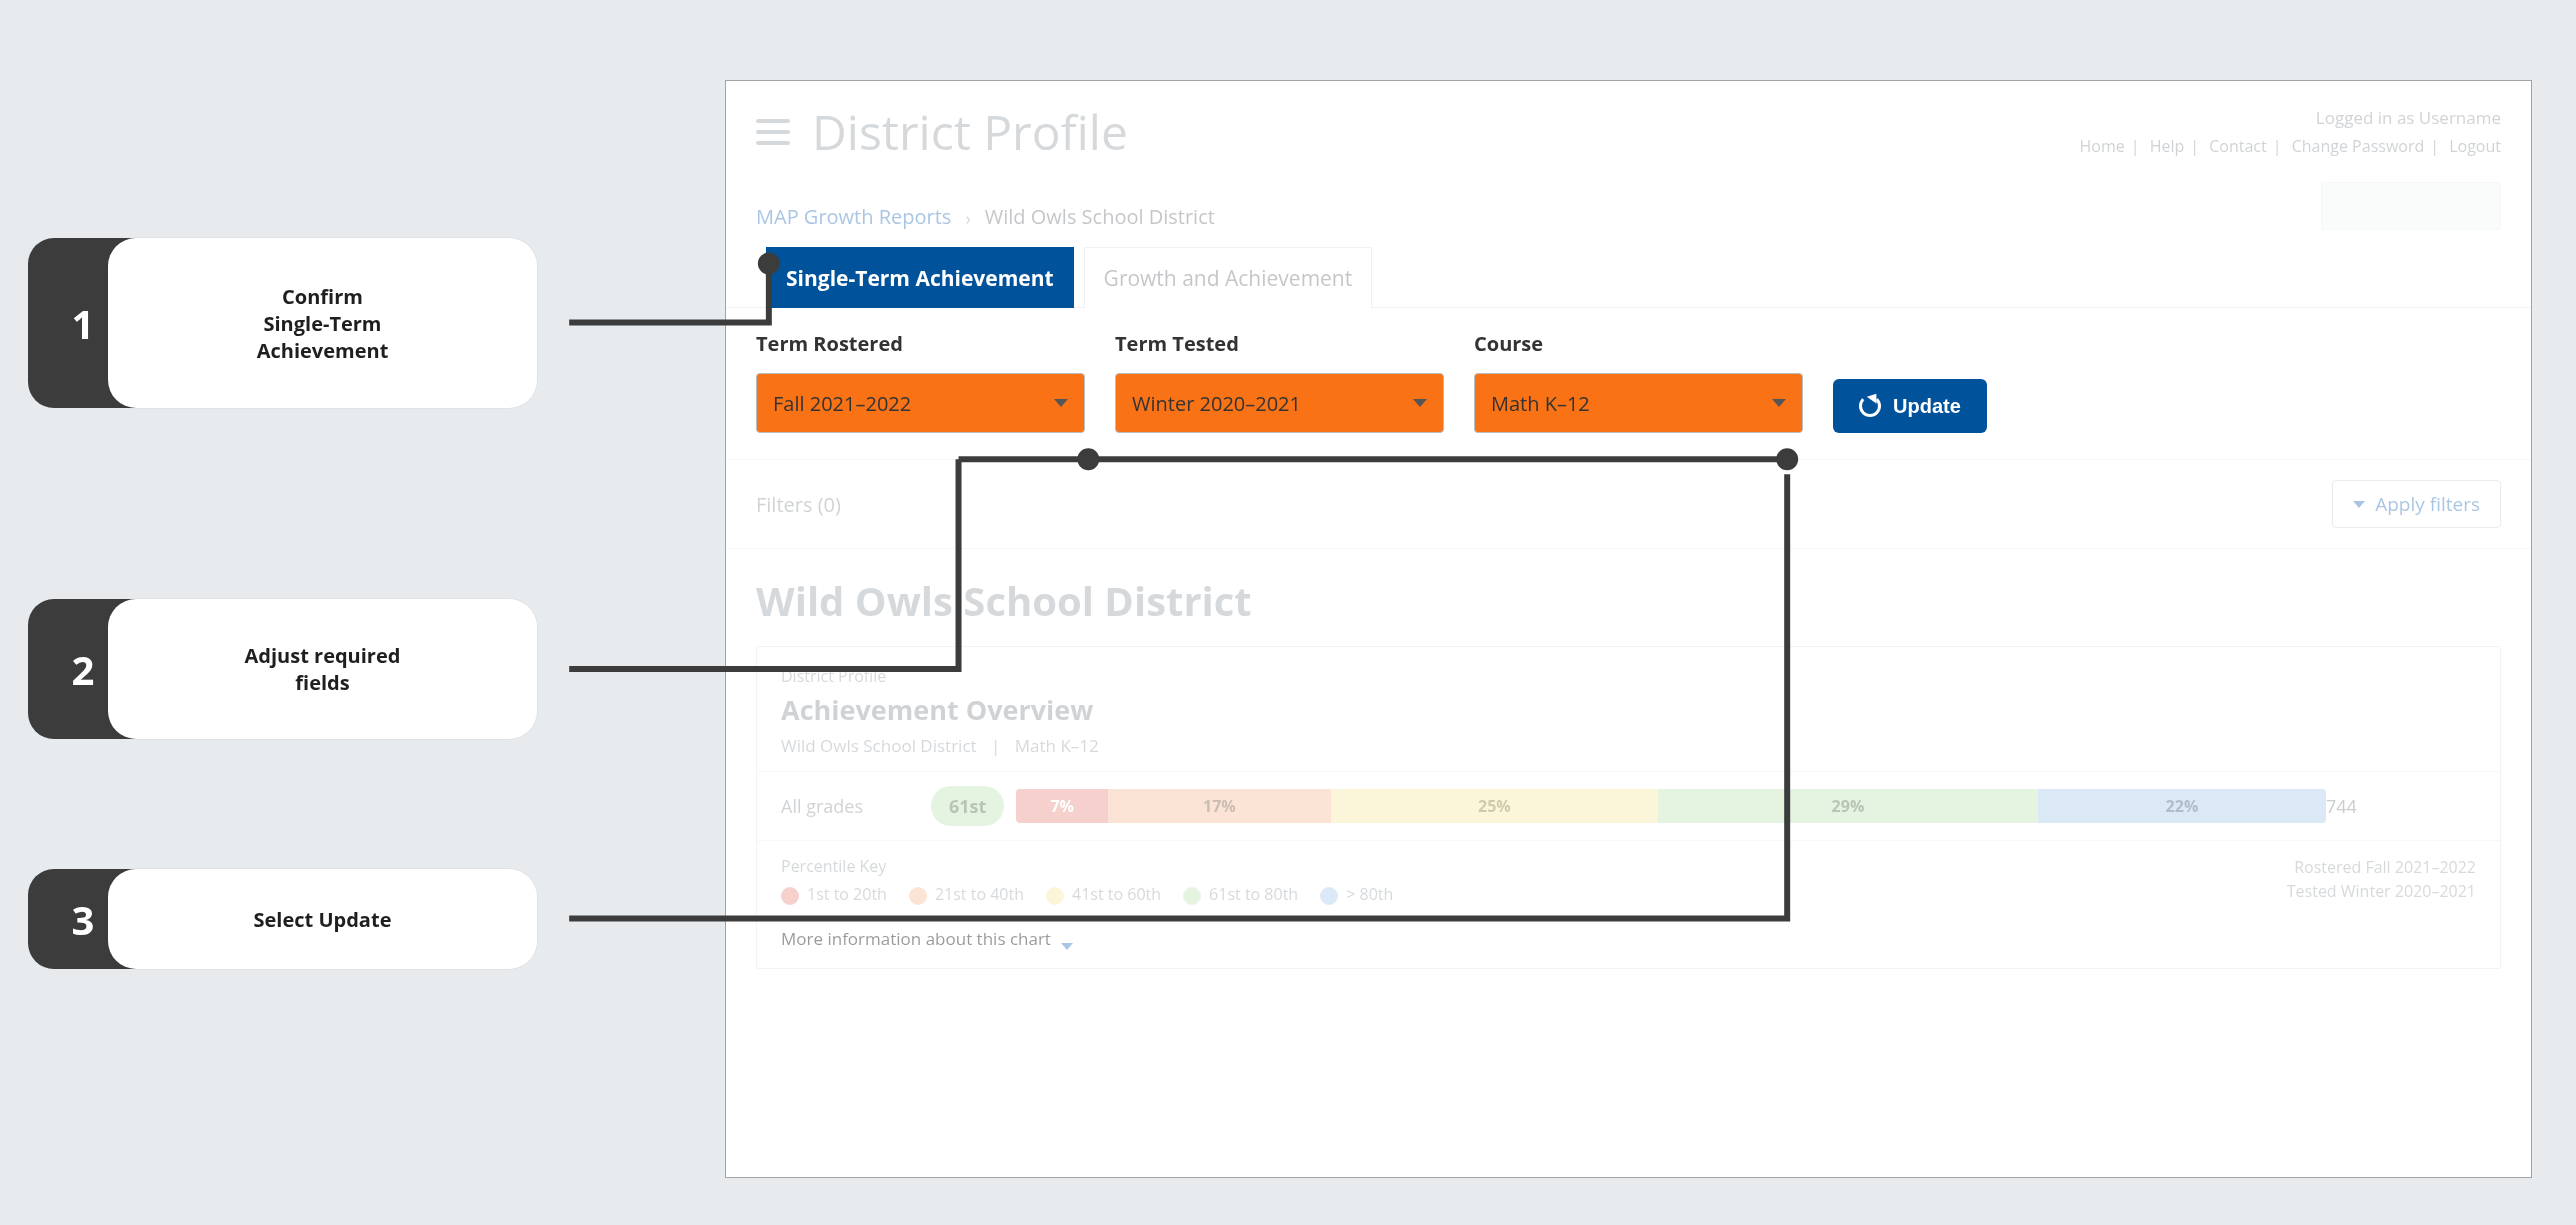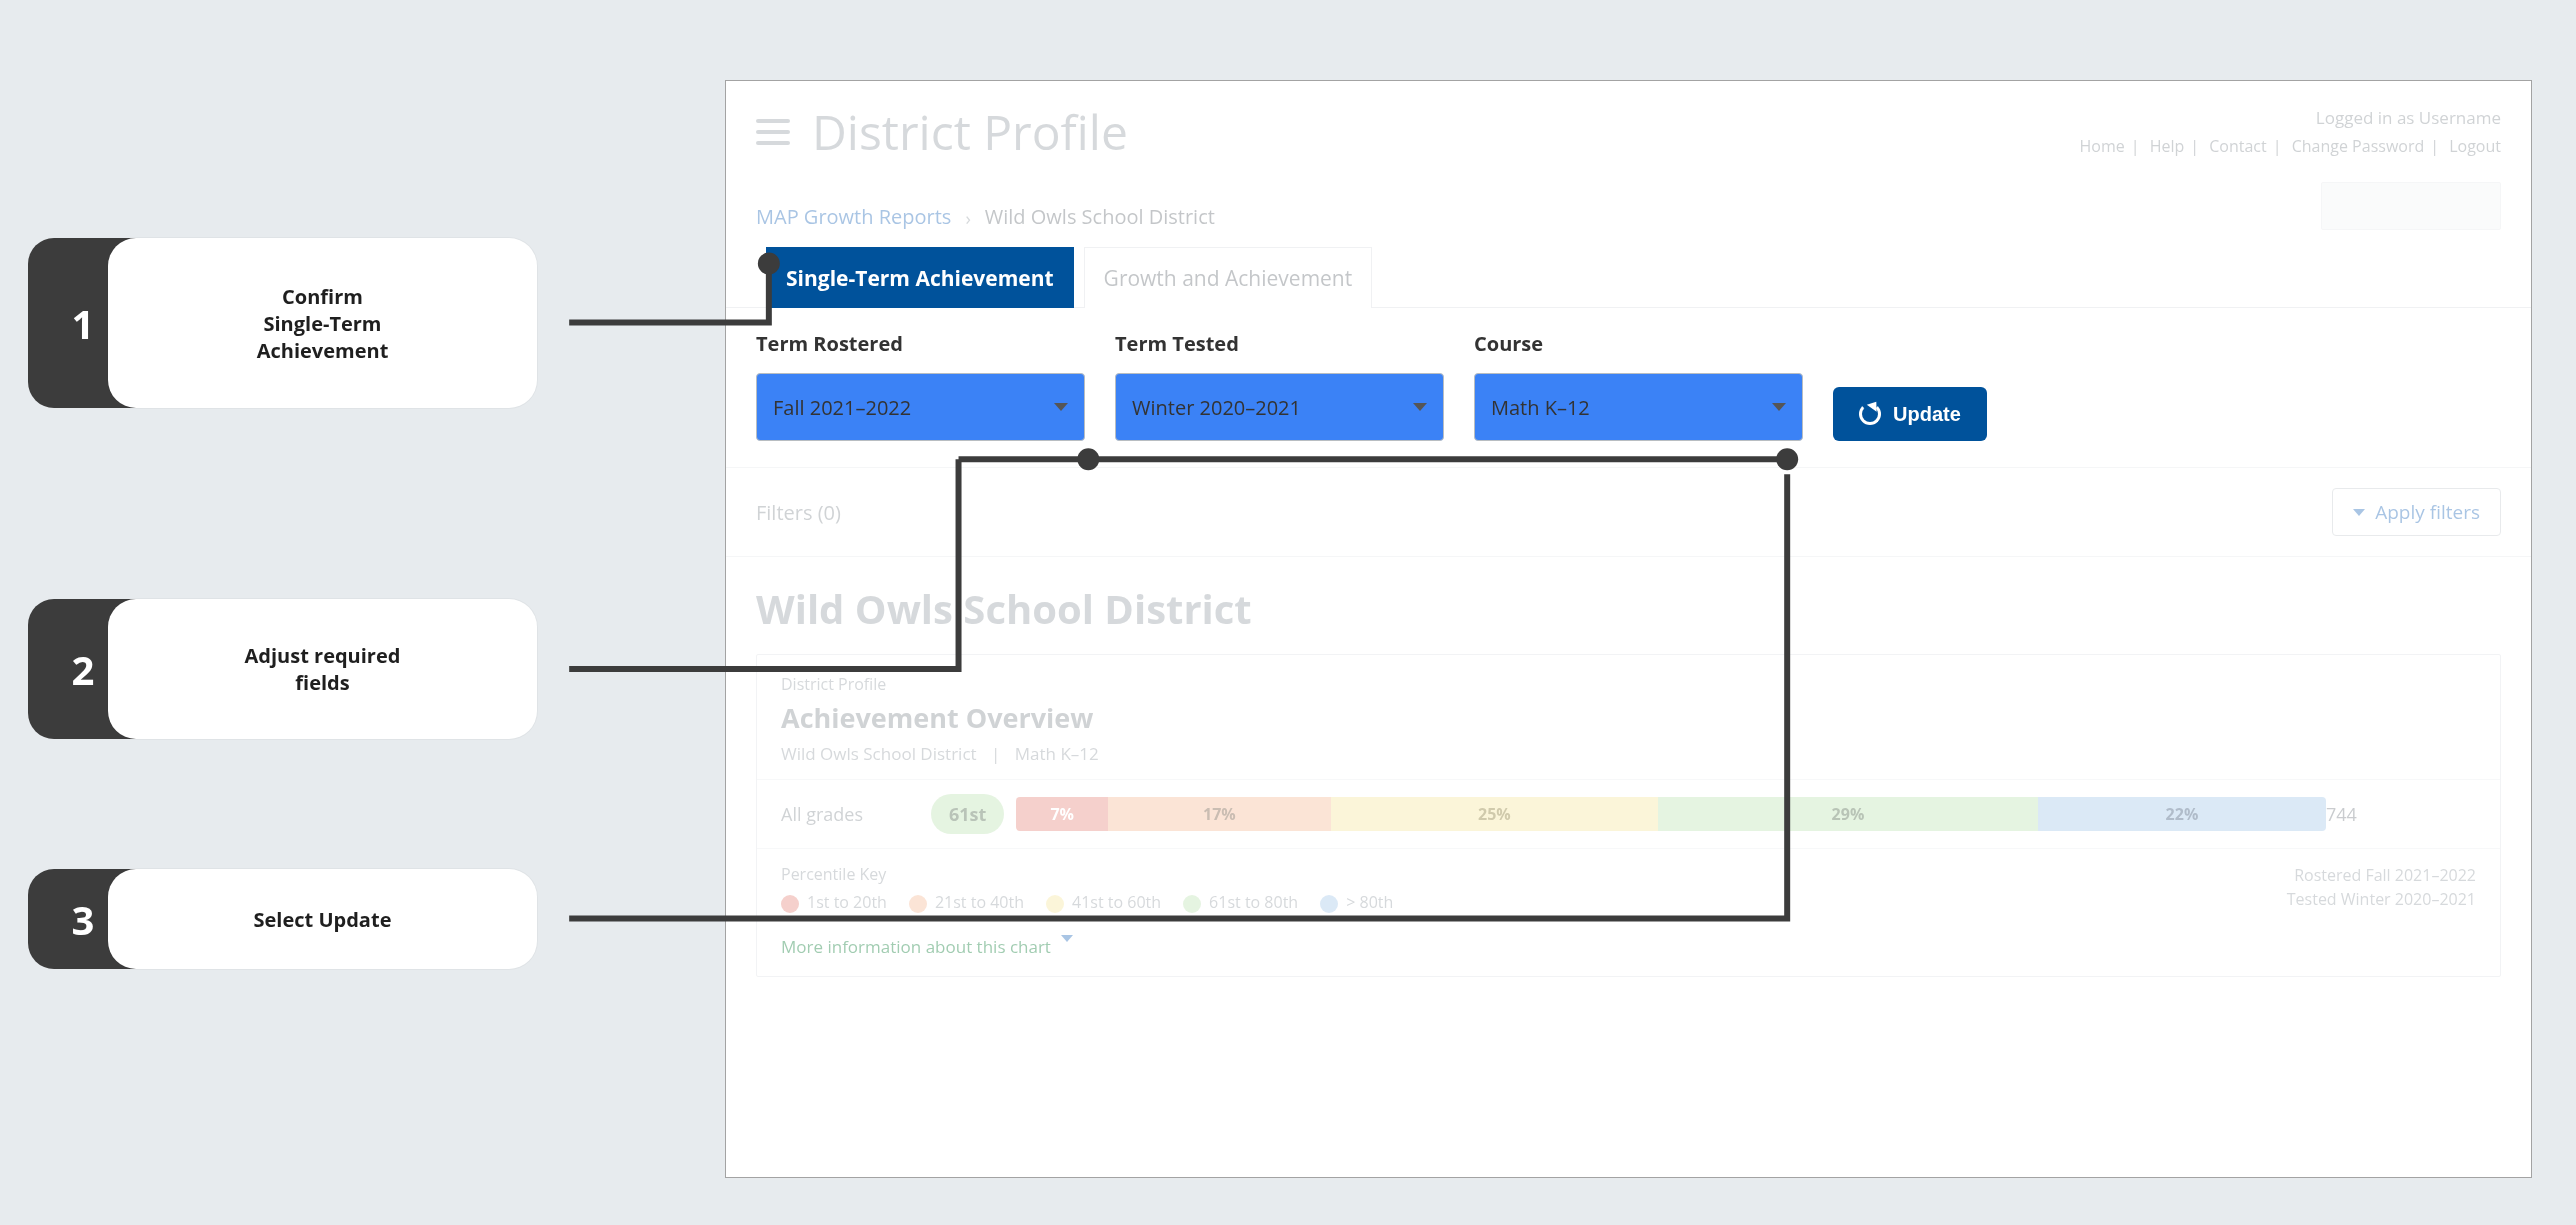--- a/index.html
+++ b/index.html
@@ -112,28 +112,28 @@
     gap:30px;
     padding: 22px 30px 26px 30px;
     border-bottom:1px solid #e7e9eb;
   }
   .field { display:flex; flex-direction:column; }
   .field label {
     font-size:20px; font-weight:700; color:#333;
     margin-bottom:16px;
   }
   .select {
-    width:329px; height:68px;
+    width:329px; height:60px;
     border:1px solid #b8bdc1;
     border-radius:4px;
     display:flex; align-items:center;
     padding:0 16px;
     font-size:20px;
     color:#333;
-    background:#3b82f6;
+    background:#f97316;
     cursor:pointer;
     position:relative;
   }
   .select .caret {
     margin-left:auto;
     width:0;height:0;
     border-left:7px solid transparent;
     border-right:7px solid transparent;
     border-top:8px solid #555;
   }
@@ -278,23 +278,23 @@
   }
   .pk-title { font-weight:400; margin-bottom:6px;}
   .pk-items { display:flex; gap:22px; align-items:center; flex-wrap:wrap;}
   .dot { width:18px;height:18px;border-radius:50%; display:inline-block; margin-right:8px; vertical-align:middle;}
   .d1{background:#e58a7f;} .d2{background:#f5bb9a;} .d3{background:#f6e7a1;}
   .d4{background:#bfe3b5;} .d5{background:#a6c8e8;}
   .foot-right { margin-left:auto; text-align:right; line-height:1.5;}
 
   .more-info {
     padding:12px 24px 18px 24px;
-    color:#15803d;
+    color:#000000;
     font-size:17px;
-    display:flex; align-items:flex-start; gap:10px;
+    display:flex; align-items:flex-end; gap:10px;
   }
   .more-info .chev {
     width:0;height:0;
     border-left:6px solid transparent;
     border-right:6px solid transparent;
     border-top:7px solid #2a6ebb;
   }
 
   
   .callout {

